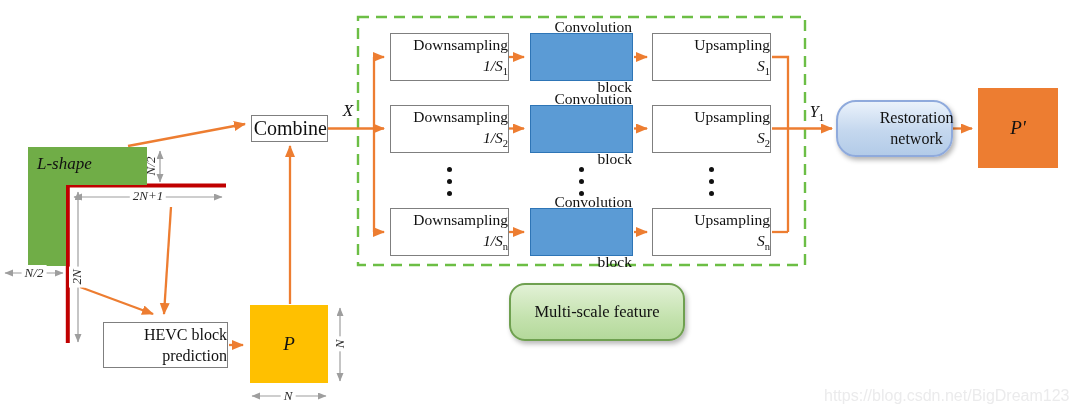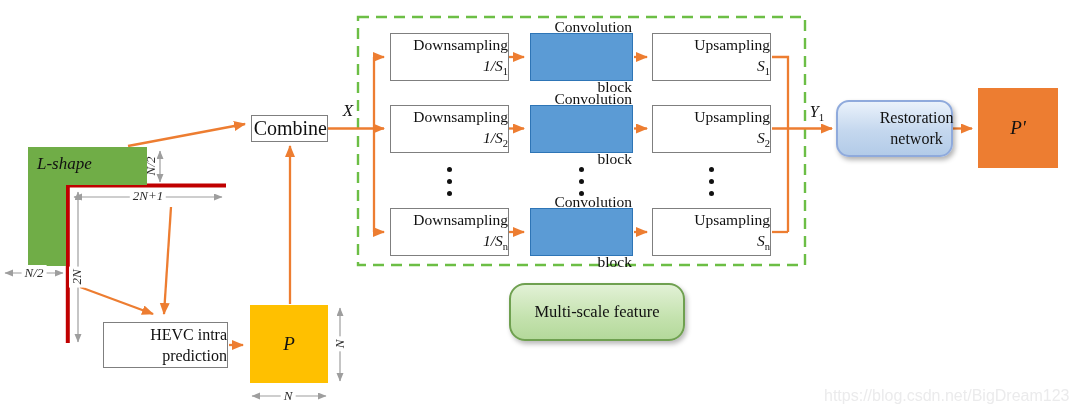--- a/index.html
+++ b/index.html
@@ -30,21 +30,21 @@
   }
   .pblock{
     position:absolute;display:flex;justify-content:center;align-items:center;
     font-style:italic;font-size:19px;z-index:2;
   }
   .rounded{
     position:absolute;display:flex;flex-direction:column;justify-content:center;align-items:center;
     text-align:center;font-size:16px;line-height:1.3;z-index:2;box-sizing:border-box;
   }
   .restoration{
-    border:2px solid #8FAADC;border-radius:13px;
+    border:2px solid #8FAADC;border-radius:20px;
     background:linear-gradient(180deg,#EAF2FB 0%,#C4D7EE 55%,#B3CBE8 100%);
     box-shadow:2px 3px 5px rgba(0,0,0,0.3);
     padding-left:44px;
   }
   .caption{
     border:2.5px solid #6FA050;border-radius:16px;
     background:linear-gradient(180deg,#E2F1D6 0%,#C4E2AE 60%,#B4D99B 100%);
     box-shadow:2px 3px 5px rgba(0,0,0,0.28);font-size:16.5px;
   }
   .dots{
@@ -111,21 +111,21 @@
   <div class="greenrect" style="left:28px;top:147px;width:119px;height:38px;"></div>
   <div class="greenrect" style="left:28px;top:185px;width:38px;height:81px;"></div>
   <div class="abs" style="left:37px;top:154px;font-style:italic;font-size:17px;z-index:2;">L-shape</div>
 
   <div class="dimlbl rot nobg" style="left:151px;top:166px;">N/2</div>
   <div class="dimlbl" style="left:148px;top:196px;">2N+1</div>
   <div class="dimlbl rot" style="left:77px;top:277px;">2N</div>
   <div class="dimlbl" style="left:34px;top:273px;">N/2</div>
 
   <div class="box" style="left:103px;top:322px;width:125px;height:46px;font-size:16px;">
-    <span>HEVC intra</span>
+    <span>HEVC block</span>
     <span>prediction</span>
   </div>
 
   <div class="pblock" style="left:250px;top:305px;width:78px;height:78px;background:#FFC000;">
     <span>P</span>
   </div>
   <div class="dimlbl rot" style="left:340px;top:344px;">N</div>
   <div class="dimlbl" style="left:288px;top:396px;">N</div>
 
   <div class="box" style="left:251px;top:115px;width:77px;height:27px;font-size:20px;">

